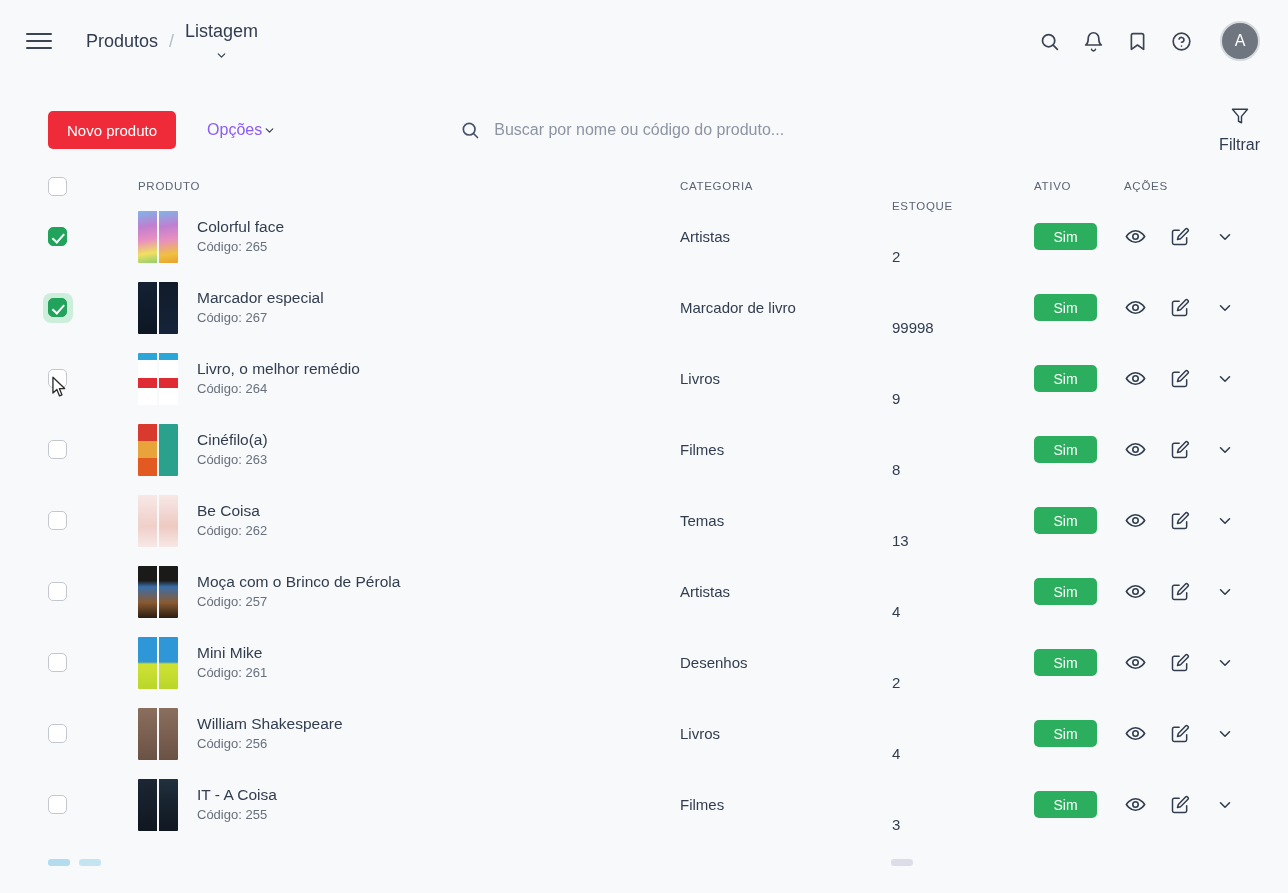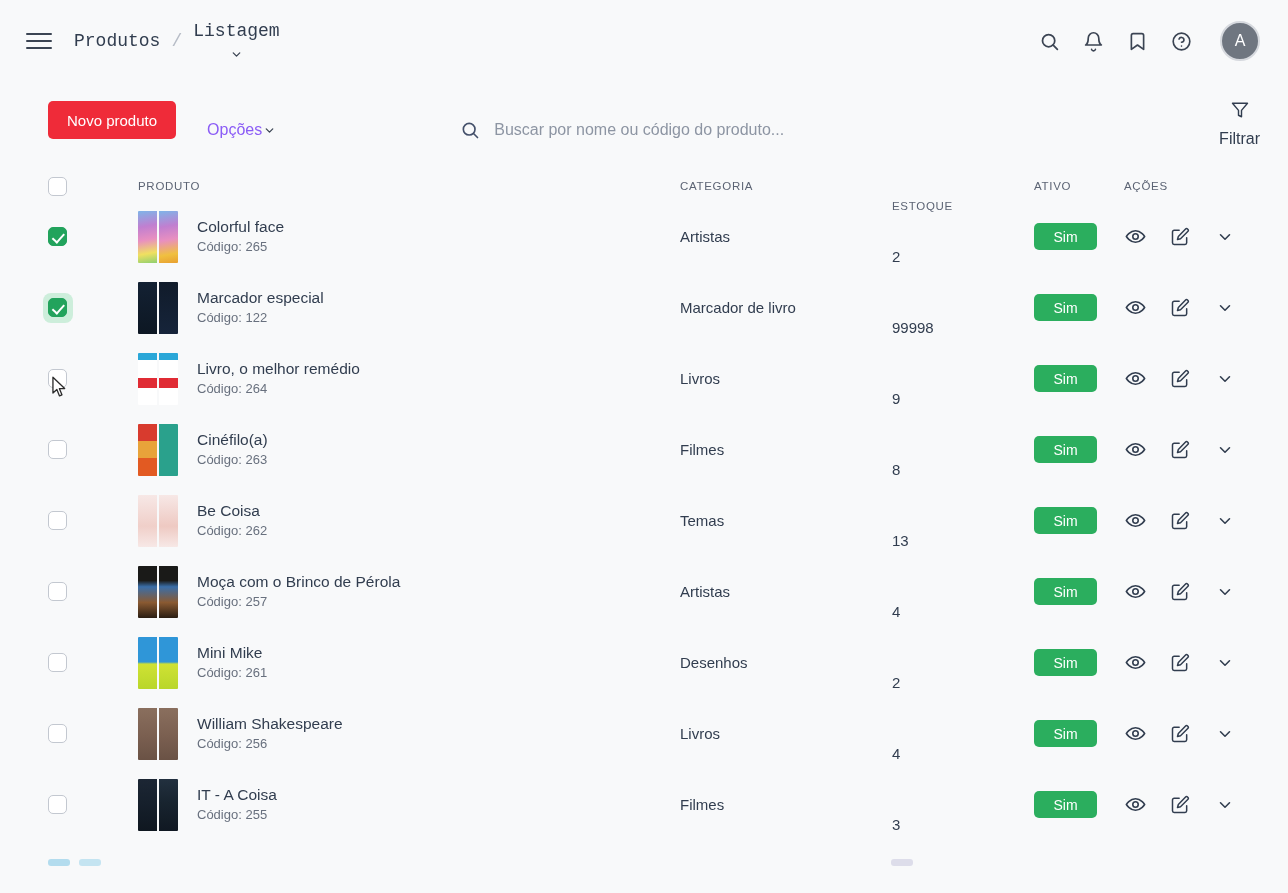--- a/index.html
+++ b/index.html
@@ -24,23 +24,22 @@
   .hamburger {
     width: 26px; height: 22px;
     display: flex; flex-direction: column; justify-content: space-between;
     padding: 3px 0;
     cursor: pointer;
   }
   .hamburger span { display: block; height: 2px; background: #3b4453; border-radius: 1px; }
 
   .breadcrumb {
     display: flex; align-items: center; gap: 11px;
-    margin-left: 22px;
+    margin-left: 34px;
     font-size: 18px;
-    font-family: Liberation Mono, monospace;
   }
   .crumb { color: #313d4f; cursor: pointer; white-space: nowrap; }
   .crumb-sep { color: #b6bcc6; font-size: 18px; }
   .crumb-current { display: flex; align-items: center; gap: 7px; color: #313d4f; cursor: pointer; flex-direction: column; }
 
   .topbar-spacer { flex: 1; }
   .topbar-icons { display: flex; align-items: center; gap: 18px; }
   .ticon {
     width: 26px; height: 26px;
     display: flex; align-items: center; justify-content: center;
@@ -54,20 +53,21 @@
     color: #ffffff;
     display: flex; align-items: center; justify-content: center;
     font-size: 16px;
     margin-left: 8px;
     cursor: pointer;
   }
 
   
   .toolbar {
     display: flex;
+    align-items: center;
     padding: 0 28px 0 48px;
     height: 58px;
     margin-top: 19px;
   }
   .btn-primary {
     background: #ef2b39;
     color: #fff;
     border: none;
     border-radius: 5px;
     height: 38px;
@@ -334,21 +334,21 @@
         <div class="c-check">
           <span class="cbox-halo">
             <span class="cbox checked"></span>
           </span>
         </div>
         <div class="c-prod">
           <span class="thumb">
             <span class="half" style="background-image:linear-gradient(180deg,#132133 0%,#0d1723 100%)"></span>
             <span class="half" style="background-image:linear-gradient(180deg,#101b2a 0%,#16243a 100%)"></span>
           </span>
-          <span class="pname"><span class="t">Marcador especial</span><br><span class="s">Código: 122</span></span>
+          <span class="pname"><span class="t">Marcador especial</span><br><span class="s">Código: 267</span></span>
         </div>
         <div class="c-cat cell-text">Marcador de livro</div>
         <div class="c-stock cell-num">99998</div>
         <div class="c-act"><span class="badge">Sim</span></div>
         <div class="c-acts">
           <span class="aicon">
             <svg width="21" height="21" viewBox="0 0 24 24" fill="none" stroke="#313d4f" stroke-width="1.8">
               <path d="M1.6 12S5.4 5.4 12 5.4 22.4 12 22.4 12 18.6 18.6 12 18.6 1.6 12 1.6 12Z"></path>
               <circle cx="12" cy="12" r="3.1"></circle>
             </svg>

